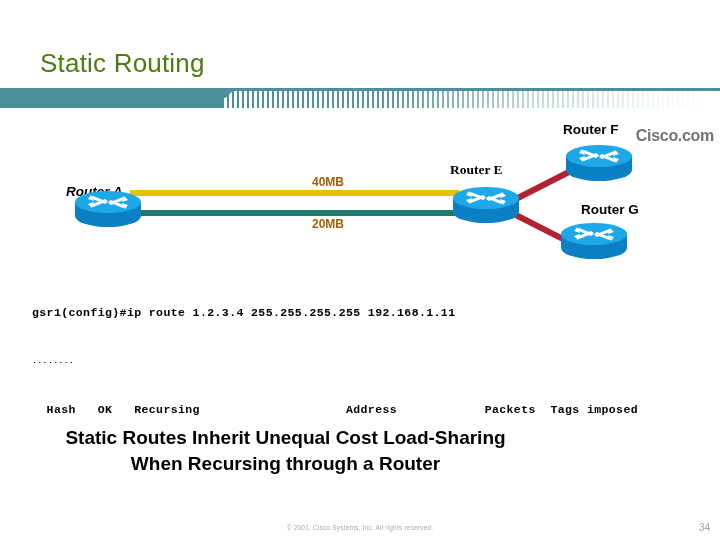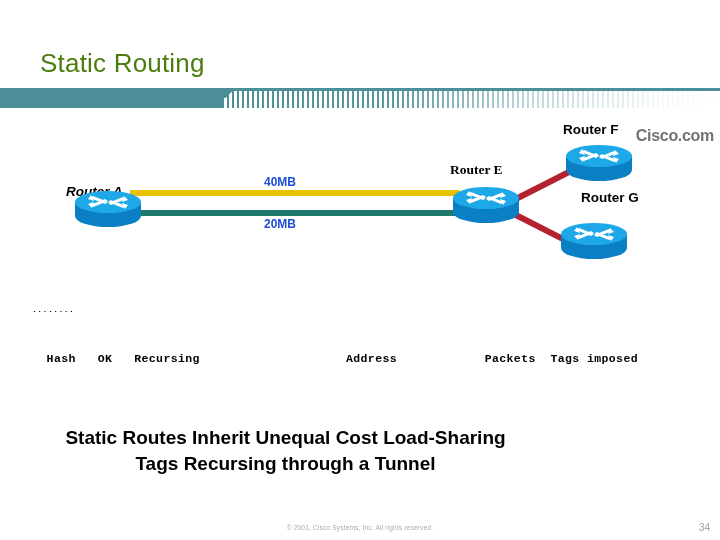--- a/index.html
+++ b/index.html
@@ -97,22 +97,23 @@
     position: absolute;
     font-size: 13.5px;
     font-weight: bold;
     color: #000000;
     white-space: nowrap;
   }
   .link-label {
     position: absolute;
     font-size: 12px;
     font-weight: bold;
-    color: #1d4ed8;
+    color: #a16207;
     white-space: nowrap;
+    margin-left: 48px;
   }
   .link {
     position: absolute;
     border-radius: 1px;
   }
   .link-yellow { background: #e8c200; height: 6px; }
   .link-green  { background: #1e7a6a; height: 6px; }
   .link-red    { background: #b5222f; height: 6px; transform-origin: left center; }
 
   
@@ -187,21 +188,21 @@
   <div class="band-stripes-top"></div>
   <div class="band-stripes"></div>
 </div>
 <div class="cisco-com">Cisco.com</div>
 
 <div class="diagram">
 
   <div class="node-label" style="left:66px; top:74px;font-style:italic;">Router A</div>
   <div class="node-label" style="left:450px; top:52px;font-family:Liberation Serif, serif;">Router E</div>
   <div class="node-label" style="left:563px; top:12px;">Router F</div>
-  <div class="node-label" style="left:557px; top:80px;padding-left:24px;">Router G</div>
+  <div class="node-label" style="left:557px; top:92px;padding-left:24px;">Router G</div>
 
   <div class="link-label" style="left:264px; top:65px;">40MB</div>
   <div class="link-label" style="left:264px; top:107px;">20MB</div>
 
   <div class="link link-yellow" style="left:130px; top:80px; width:330px;"></div>
   <div class="link link-green" style="left:130px; top:100px; width:330px;"></div>
 
   <div class="link link-red" style="left:512px; top:88px; width:66px; transform: rotate(-27deg);"></div>
   <div class="link link-red" style="left:512px; top:100px; width:70px; transform: rotate(27deg);"></div>
 
@@ -273,26 +274,27 @@
         <polygon points="56,12 50,14 52,8"></polygon>
         <polygon points="16,11 22,13 19,7"></polygon>
         <polygon points="56,17 50,15 53,21"></polygon>
       </g>
     </svg>
   </div>
 
 </div>
 
 <div class="console">
+  <div>gsr1(config)#ip route 1.2.3.4 255.255.255.255 192.168.1.11</div>
   <div class="dots">........</div>
   <div>  Hash   OK   Recursing                    Address            Packets  Tags imposed</div>
   
   
   
 </div>
 
 <div class="caption">
   <div>Static Routes Inherit Unequal Cost Load-Sharing</div>
-  <div>Tags Recursing through a Tunnel</div>
+  <div>When Recursing through a Router</div>
 </div>
 
 <div class="footer-copy">© 2001, Cisco Systems, Inc. All rights reserved.</div>
 <div class="footer-page">34</div>
 
 </body></html>

